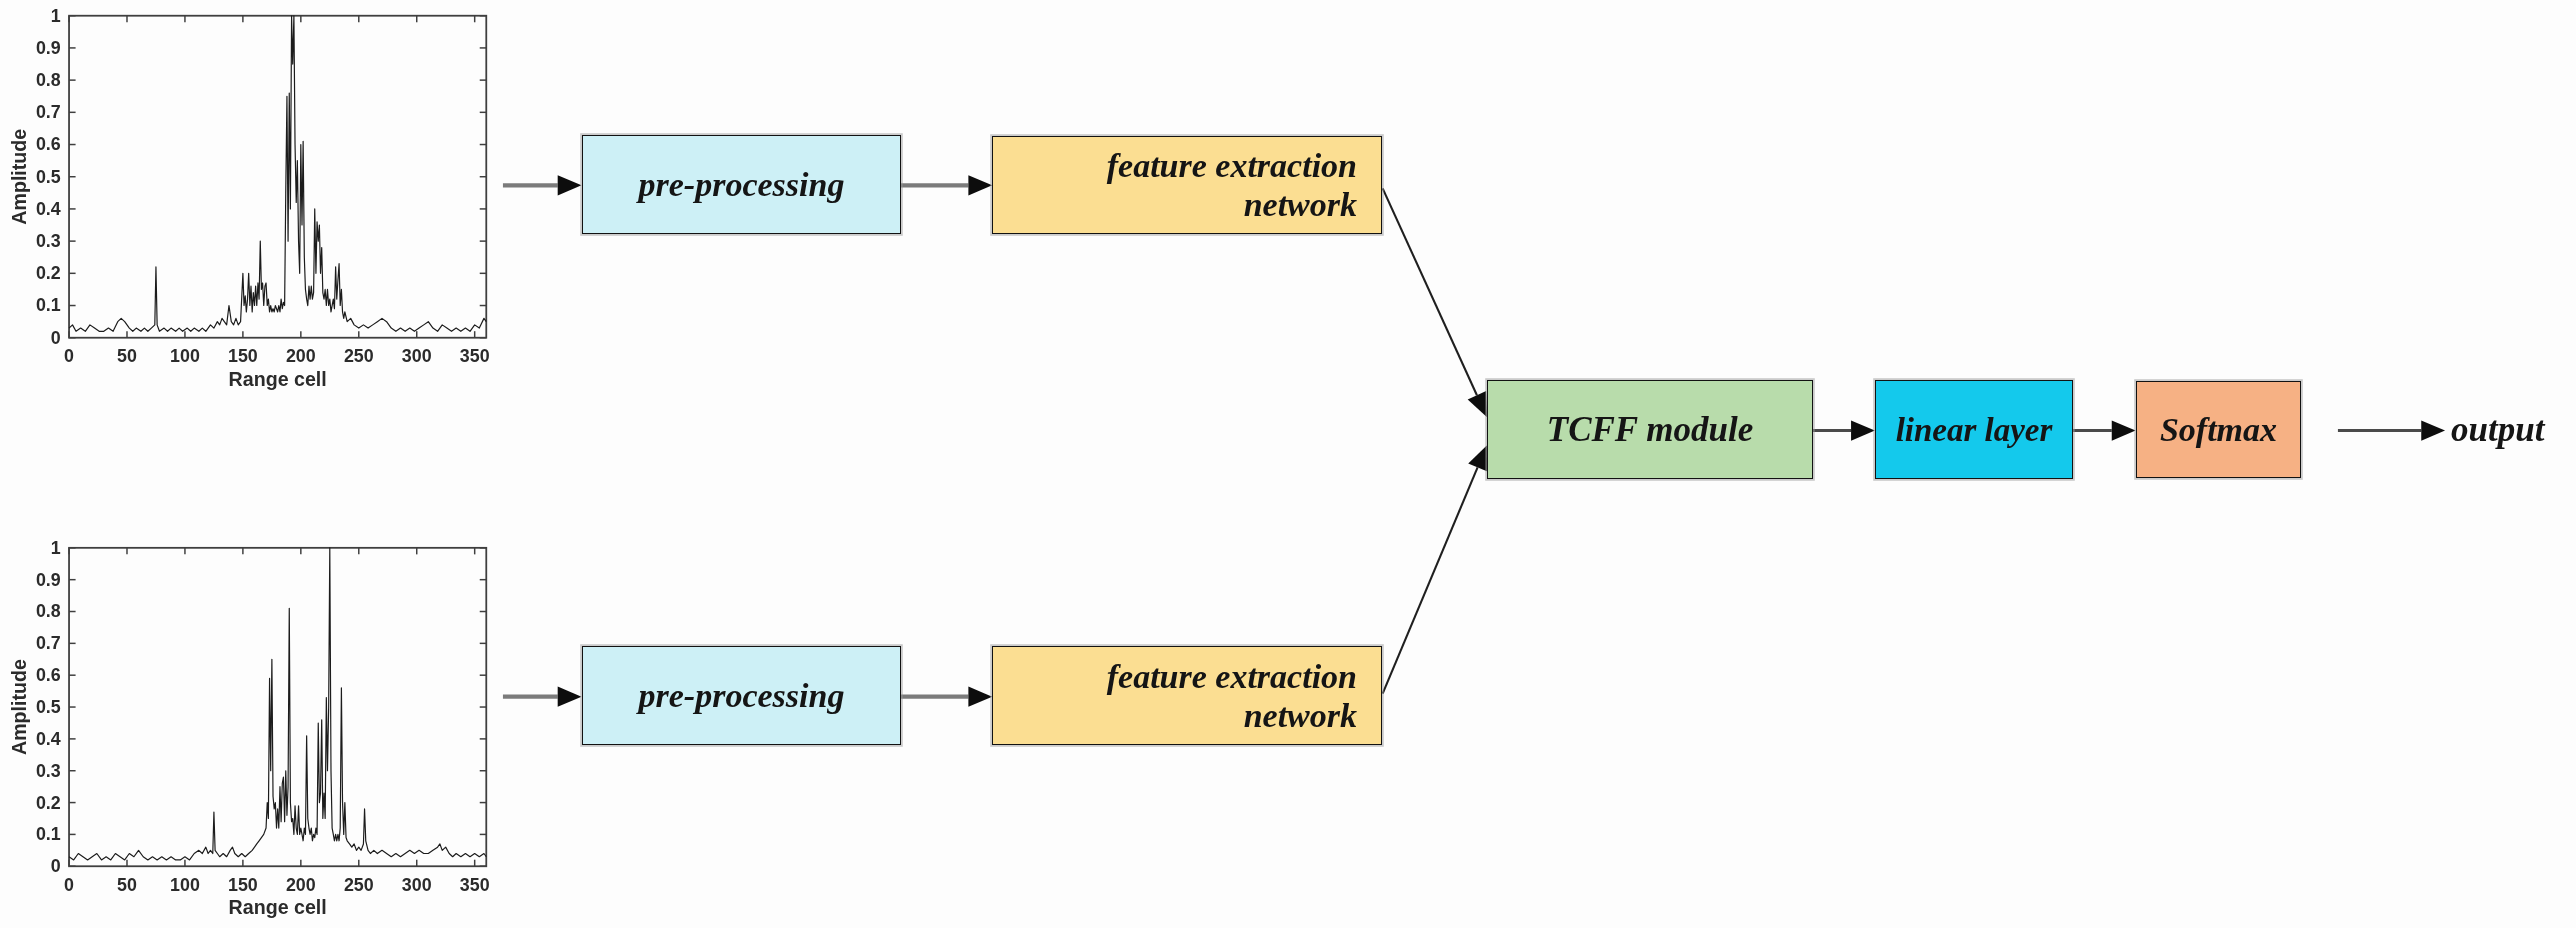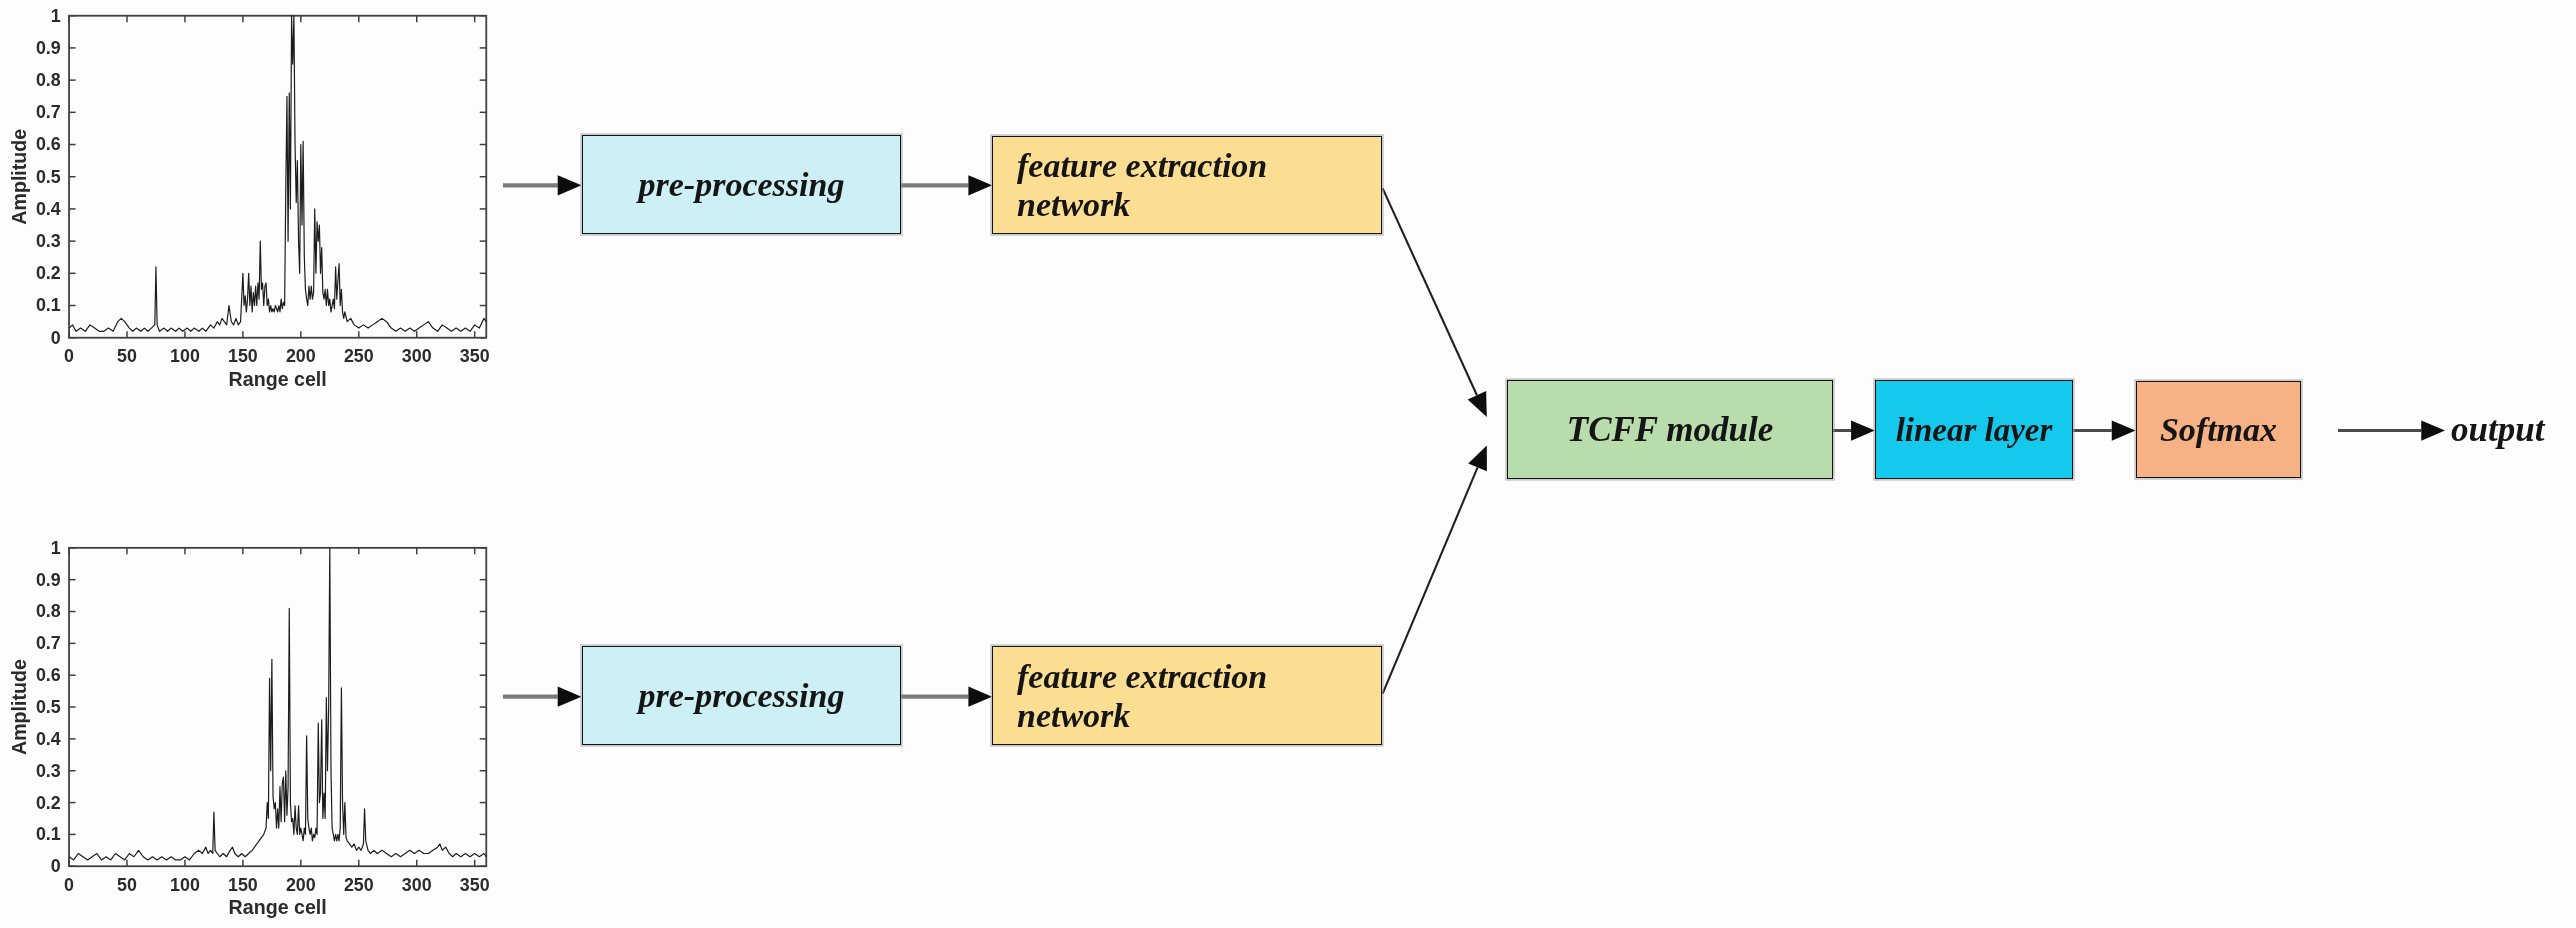--- a/index.html
+++ b/index.html
@@ -1,28 +1,28 @@
 <!DOCTYPE html>
 <html style="font-size:9.5px"><head>
 <meta charset="utf-8">
 <style>
   html,body{margin:0;padding:0;background:#fdfdfd;}
   #canvas{position:relative;width:2576px;height:929px;background:#fdfdfd;overflow:hidden;
           font-family:"Liberation Serif",serif;}
   #fig-svg{position:absolute;left:0;top:0;}
   .box{position:absolute;display:flex;align-items:center;justify-content:center;
-       text-align:left;border:1.8px solid #121212;box-sizing:border-box;
+       text-align:right;border:1.8px solid #121212;box-sizing:border-box;
        box-shadow:0 0 0 1.8px rgba(154,154,154,.5);
        font-family:"Liberation Serif",serif;font-weight:bold;font-style:italic;
        color:#151515;}
   .box-pre-top    {left:582px; top:135px; width:319px;height:99px;font-size:34px;}
   .box-fe-top     {left:992px;top:136px; width:390px;height:98px;font-size:34px;line-height:39px;padding:0 24px;}
   .box-pre-bottom {left:582px; top:646px;width:319px;height:99px;font-size:34px;}
   .box-fe-bottom  {left:992px;top:646px;width:390px;height:99px;font-size:34px;line-height:39px;padding:0 24px;}
-  .box-tcff       {left:1487px;top:380px; width:326px;height:99px;font-size:35px;margin-left:20px;}
+  .box-tcff       {left:1487px;top:380px; width:326px;height:99px;font-size:35px;}
   .box-linear     {left:1875px;top:380px; width:198px;height:99px;font-size:33px;line-height:38px;padding:0 18px;}
   .box-softmax    {left:2136px;top:381px; width:165px;height:97px;font-size:34px;}
   .output-label{position:absolute;left:2451px;top:409px;width:131px;height:42px;
        display:flex;align-items:center;font-family:"Liberation Serif",serif;
        font-weight:bold;font-style:italic;font-size:35px;color:#151515;}
 </style>
 </head>
 <body>
 
 <div id="canvas">

